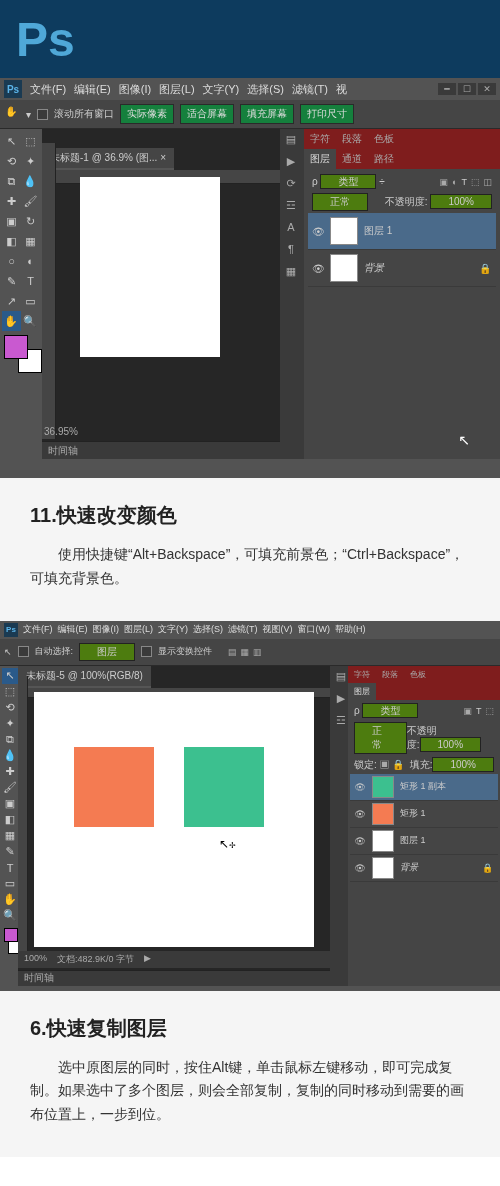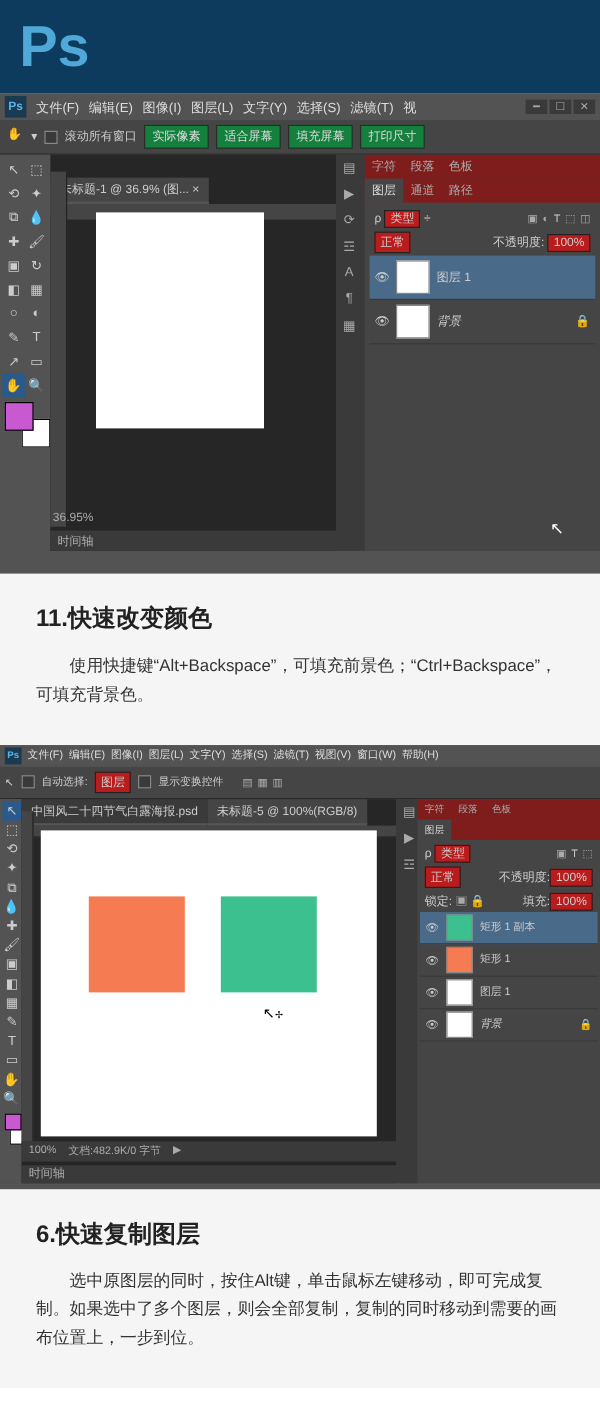--- a/index.html
+++ b/index.html
@@ -35,21 +35,21 @@
 .panel-main { flex: 1; display: flex; flex-direction: column; }
 .panel-tabs { display: flex; font-size: 10px; color: #aaa; background: #7f1d1d; }
 .panel-tab { padding: 3px 6px; }
 .panel-tab.active { background: #454545; color: #ddd; }
 .panel-body { flex: 1; background: #454545; padding: 4px; font-size: 10px; color: #ccc; }
 .layer-row { display: flex; align-items: center; padding: 4px; gap: 6px; border-bottom: 1px solid #3a3a3a; }
 .layer-row.selected { background: #4a6a8a; }
 .layer-thumb { width: 28px; height: 28px; background: #fff; border: 1px solid #888; }
 .eye { width: 12px; text-align: center; }
 .prop-row { display: flex; align-items: center; justify-content: space-between; padding: 2px 4px; font-size: 10px; }
-.dropdown { background: #b91c1c; border: 1px solid #222; padding: 1px 4px; color: #ccc; font-size: 10px; }
+.dropdown { background: #4d7c0f; border: 1px solid #222; padding: 1px 17px; color: #ccc; font-size: 10px; }
 .text-section { padding: 24px 30px 30px; background: #f5f5f5; }
 .section-title { font-size: 20px; font-weight: bold; color: #222; margin-bottom: 14px; }
 .section-text { font-size: 14px; color: #333; line-height: 1.7; text-indent: 2em; }
 .winbtns { margin-left: auto; display: flex; gap: 2px; }
 .winbtn { width: 18px; height: 12px; background: #3a3a3a; color: #aaa; font-size: 9px; text-align: center; line-height: 12px; }
 .cursor { position: absolute; color: #fff; font-size: 14px; }
 .lock-icons { display: flex; gap: 4px; align-items: center; font-size: 9px; }
 .mini-icon { color: #aaa; }
 .shape { position: absolute; }
 .shape-orange { background: #f47b52; }
@@ -250,21 +250,20 @@
       <div class="tool" style="width:16px;height:16px;">▭</div>
       <div class="tool" style="width:16px;height:16px;">✋</div>
       <div class="tool" style="width:16px;height:16px;">🔍</div>
       <div class="fg-bg" style="width:18px;height:26px;">
         <div class="fg" style="width:14px;height:14px;"></div>
         <div class="bg" style="width:14px;height:14px;"></div>
       </div>
     </div>
     <div class="canvas-area" style="position:relative;">
       <div style="display:flex; font-size:8px;">
-        <div class="doc-tab">中国风二十四节气白露海报.psd</div>
         <div class="doc-tab active">未标题-5 @ 100%(RGB/8)</div>
       </div>
       <div class="ruler-h" style="height:10px;"></div>
       <div class="ruler-v" style="width:10px; top:10px;"></div>
       <div class="canvas" style="left:16px; top:26px; width:280px; height:255px;">
         <div class="shape shape-orange" style="left:40px; top:55px; width:80px; height:80px;"></div>
         <div class="shape shape-green" style="left:150px; top:55px; width:80px; height:80px;"></div>
         <div class="cursor" style="left:185px; top:145px; color:#000; font-size:12px;">↖<span style="font-size:8px;">✢</span></div>
       </div>
       <div class="status-bar" style="position:absolute; bottom:18px; left:0; right:0;">

